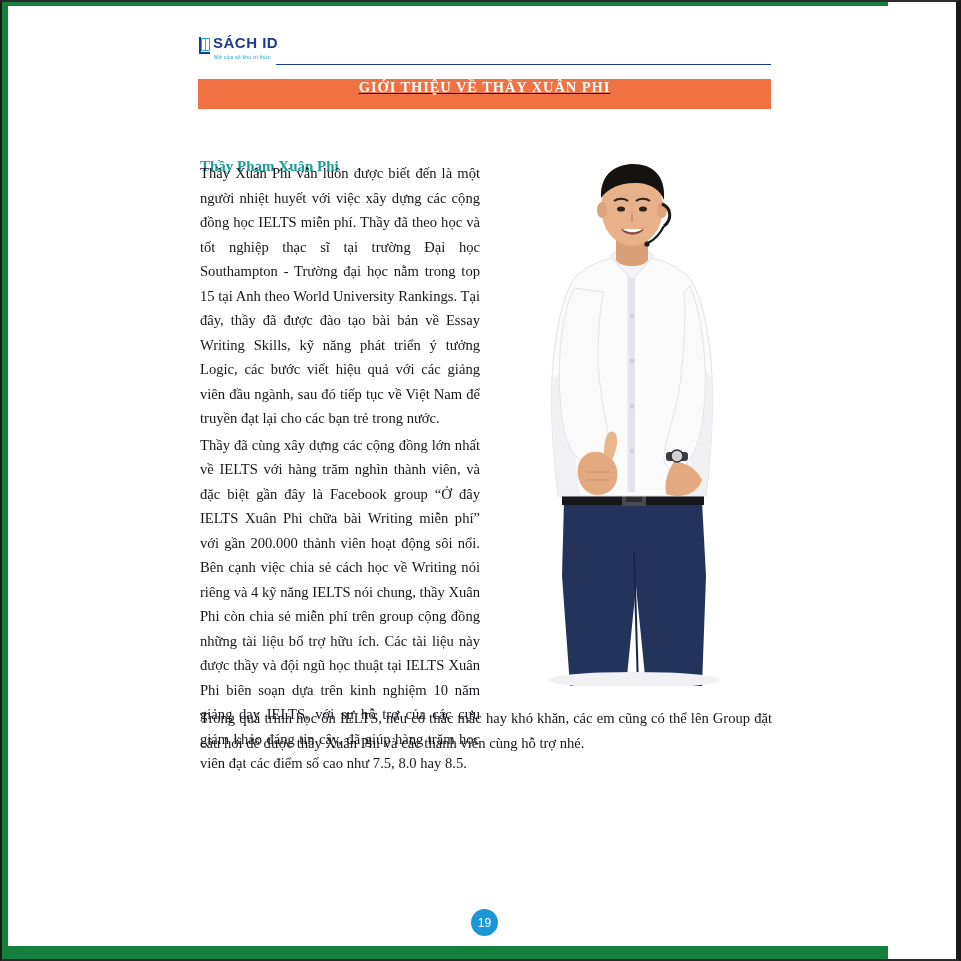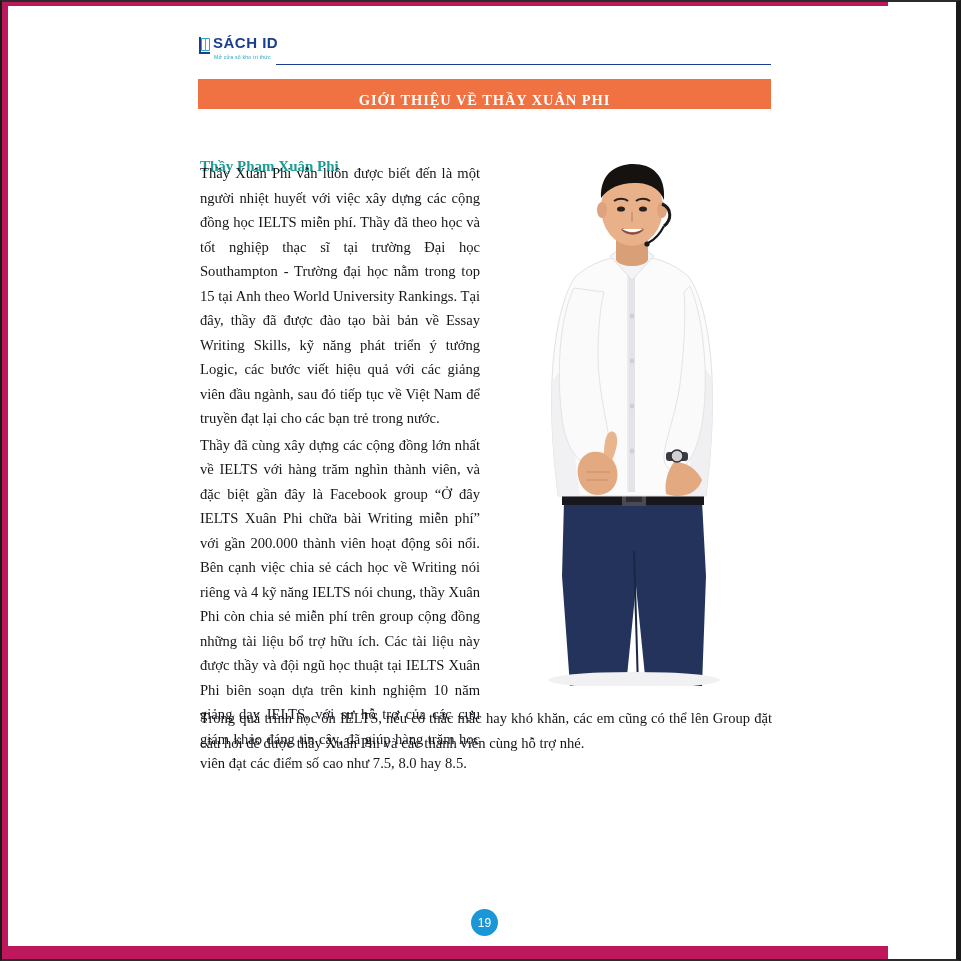--- a/index.html
+++ b/index.html
@@ -12,21 +12,21 @@
     height: 961px;
     overflow: hidden;
     font-family: "Liberation Serif", serif;
   }
   .page {
     position: absolute;
     left: 0;
     top: 0;
     width: 888px;
     height: 961px;
-    background: #be185d;
+    background: #15803d;
   }
   
   .page-frame {
     position: absolute;
     left: 0;
     top: 0;
     width: 961px;
     height: 961px;
     box-sizing: border-box;
     border-left: 2px solid #1a1a1a;
@@ -109,22 +109,23 @@
 
   
   .banner {
     position: absolute;
     left: 190px;
     top: 73px;
     width: 573px;
     height: 30px;
     background: #f07243;
     display: flex;
-    align-items: flex-end;
+    align-items: flex-start;
     justify-content: center;
+    text-decoration: underline;
   }
   .banner-text {
     font-family: "Liberation Serif", serif;
     font-weight: bold;
     font-size: 14.5px;
     letter-spacing: 0.9px;
     color: #ffffff;
     white-space: nowrap;
   }
 

